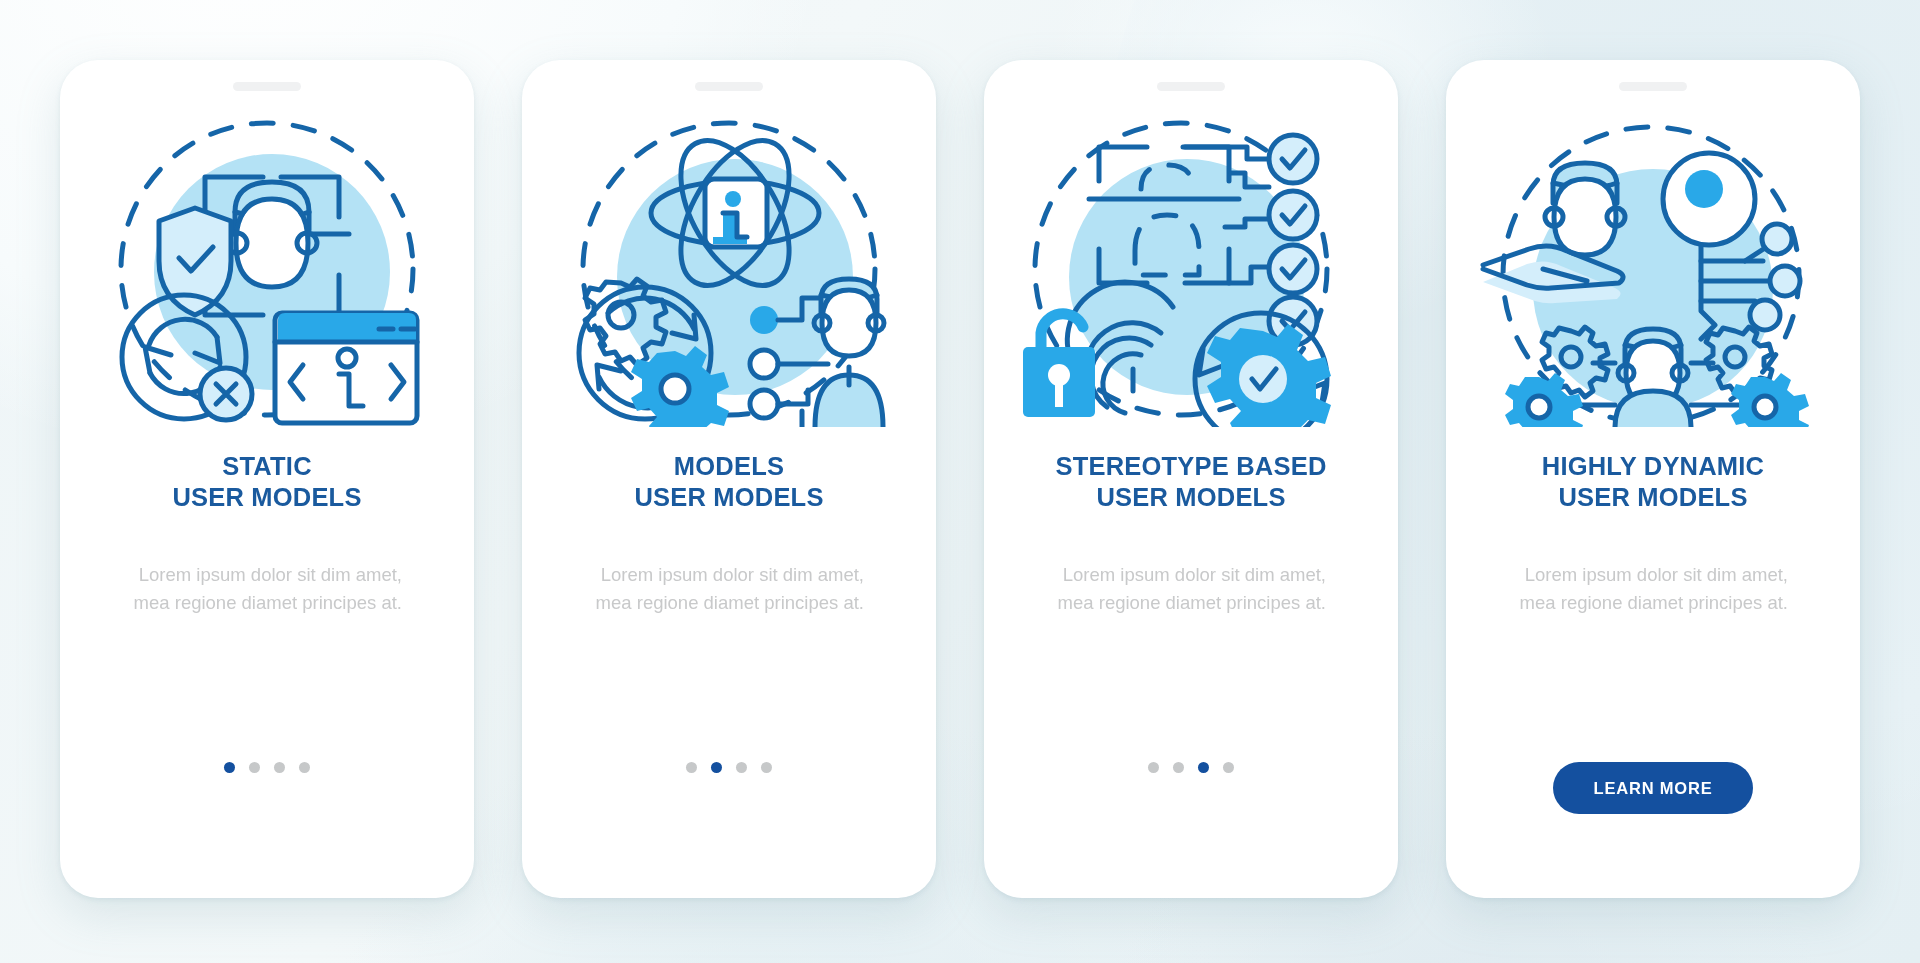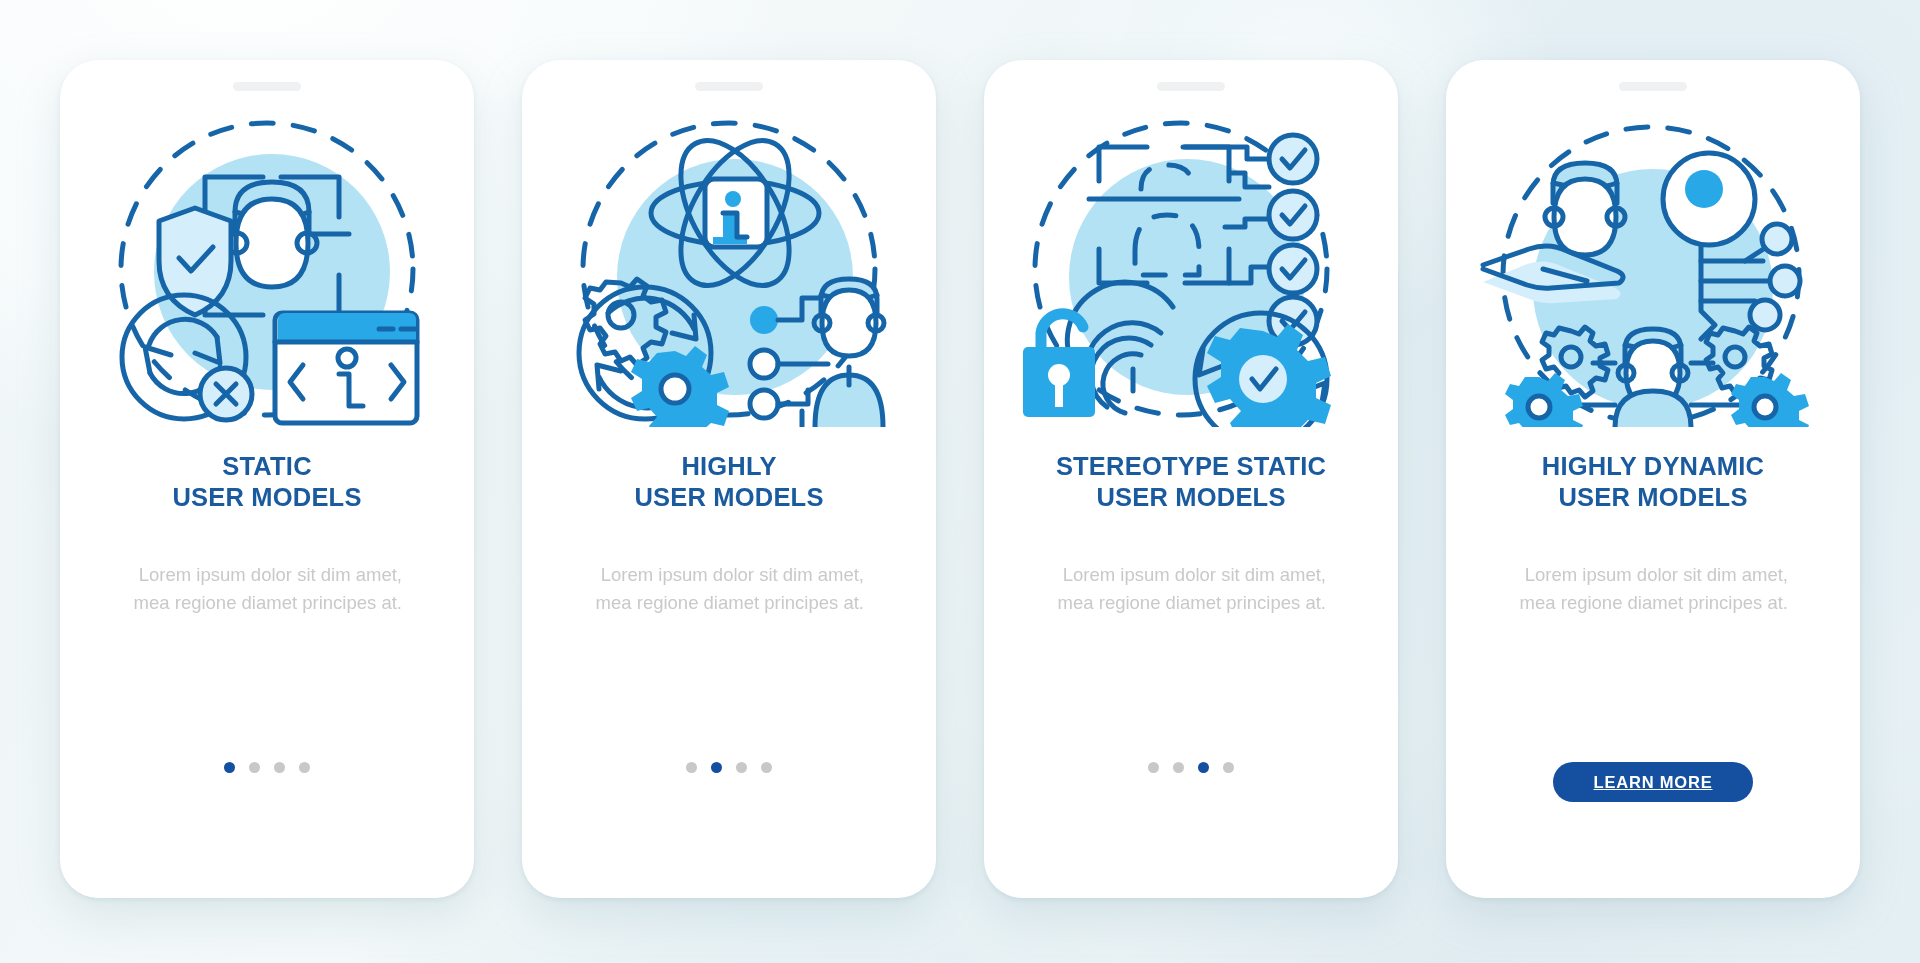--- a/index.html
+++ b/index.html
@@ -44,23 +44,23 @@
   .body-copy{ margin-top:48px; text-align:right; color:#c8c9ca;
     font-size:18.5px; line-height:1.48; width:270px; }
 
   .footer{ position:absolute; left:0; right:0; bottom:0; height:250px;
     display:flex; align-items:flex-start; justify-content:center; padding-top:114px; }
   .dots{ display:flex; gap:14px; align-items:center; }
   .dot{ width:11px; height:11px; border-radius:50%; background:#c6c8c9; }
   .dot.active{ background:#14509f; }
   .cta{
     background:#14509f; color:#ffffff; border:none; border-radius:26px;
-    width:200px; height:40px; font-size:16.5px; font-weight:bold; letter-spacing:.8px;
+    width:200px; height:52px; font-size:16.5px; font-weight:bold; letter-spacing:.8px;
     font-family:"Liberation Sans", sans-serif; cursor:pointer;
-    display:flex; align-items:center; justify-content:center;text-decoration:underline;
+    display:flex; align-items:center; justify-content:center;
   }
 
   
   .ln{ fill:none; stroke:#1565a8; stroke-width:5; stroke-linecap:round; stroke-linejoin:round; }
   .ln-d{ fill:none; stroke:#1565a8; stroke-width:5; stroke-linecap:round; stroke-linejoin:round;
          stroke-dasharray:22 20; }
   .fil-lt{ fill:#b4e2f5; }
   .fil-md{ fill:#29a8e8; }
   .fil-pale{ fill:#d4eefb; }
   .wh{ fill:#ffffff; }
@@ -193,21 +193,21 @@
         <path class="ln" d="M300 173 q27 0 27 33 q0 33 -27 33 q-27 0 -27 -33 q0 -33 27 -33 z"></path>
         <circle cx="273" cy="206" r="8" class="ln"></circle>
         <circle cx="327" cy="206" r="8" class="ln"></circle>
         <path d="M266 310 q0-52 34-52 q34 0 34 52 z" class="fil-lt"></path>
         <path class="ln" d="M266 310 q0-52 34-52 q34 0 34 52"></path>
         <path class="ln" d="M300 250 v18"></path>
       </svg>
     </div>
 
     <div class="title">
-      <div>HIGHLY</div>
+      <div>MODELS</div>
       <div>USER MODELS</div>
     </div>
     <div class="body-copy">Lorem ipsum dolor sit dim amet, mea regione diamet principes at.</div>
 
     <div class="footer">
       <div class="dots">
         <span class="dot"></span>
         <span class="dot active"></span>
         <span class="dot"></span>
         <span class="dot"></span>
@@ -265,21 +265,21 @@
         <path class="ln" d="M310 292 l4 -26 l-26 10"></path>
         <g transform="translate(252,262)">
           <path class="fil-md" d="M0 -48 l14 6 l11 -13 l15 11 l-6 15 l11 11 l17 -4 l6 19 l-15 7 l0 15 l15 7 l-6 19 l-17 -4 l-11 11 l6 15 l-15 11 l-11 -13 l-14 6 l-10 -14 l-15 4 l-8 -17 l11 -12 l-11 -12 l-15 4 l-8 -17 l14 -9 l0 -15 l-14 -9 l8 -17 l15 4 l10 -12 z"></path>
           <circle cx="0" cy="0" r="24" class="fil-pale"></circle>
           <path class="ln" d="M-11 0 l8 10 l16 -20"></path>
         </g>
       </svg>
     </div>
 
     <div class="title">
-      <div>STEREOTYPE STATIC</div>
+      <div>STEREOTYPE BASED</div>
       <div>USER MODELS</div>
     </div>
     <div class="body-copy">Lorem ipsum dolor sit dim amet, mea regione diamet principes at.</div>
 
     <div class="footer">
       <div class="dots">
         <span class="dot"></span>
         <span class="dot"></span>
         <span class="dot active"></span>
         <span class="dot"></span>

